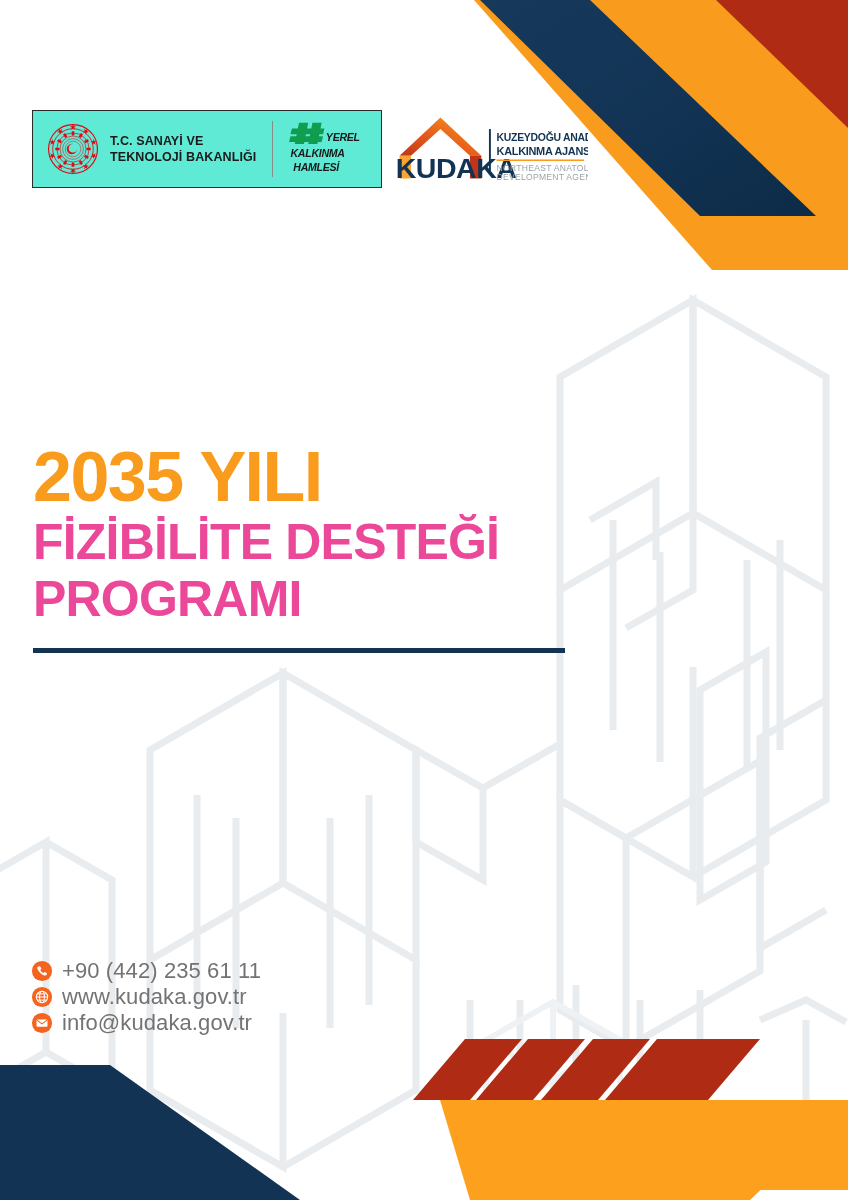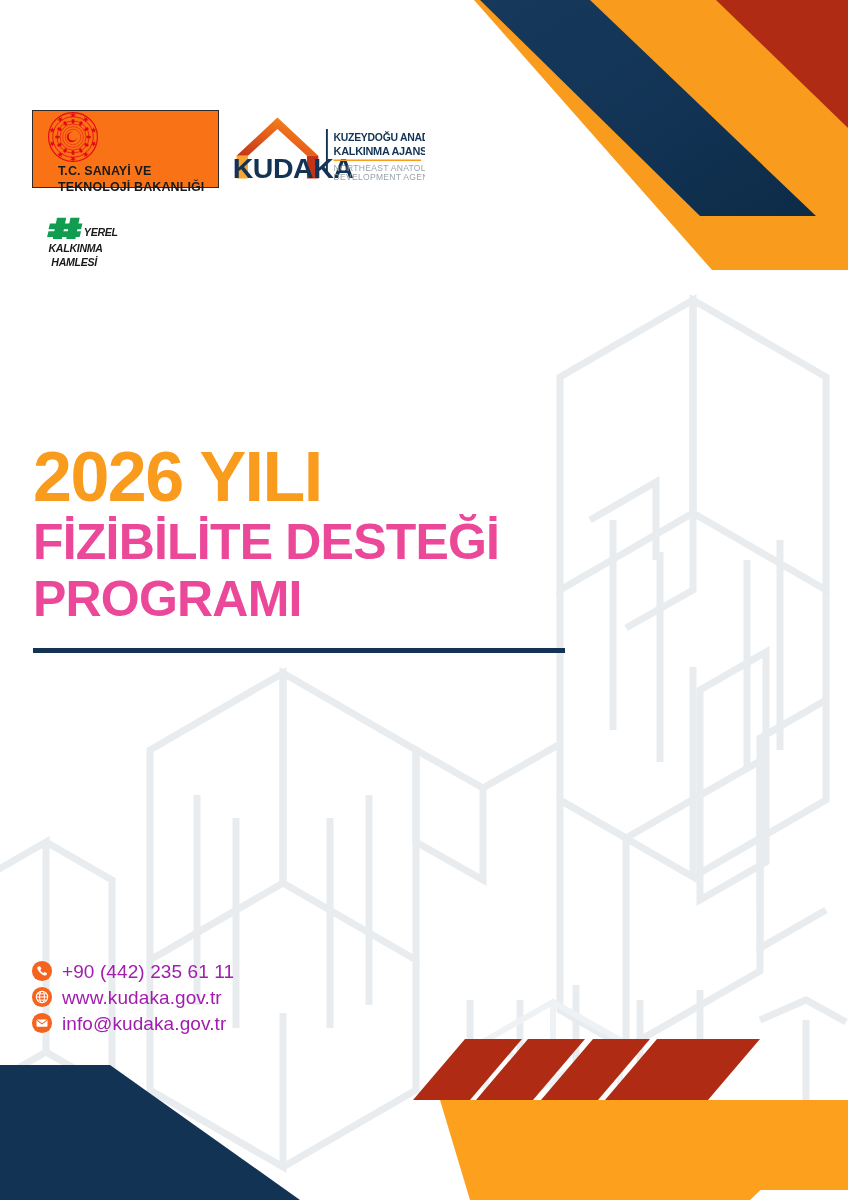--- a/index.html
+++ b/index.html
@@ -40,27 +40,26 @@
   #logo-bar {
     position: absolute;
     left: 32px;
     top: 110px;
     z-index: 5;
     display: flex;
     align-items: stretch;
   }
   #logo-box {
     border: 1px solid #2a2a2a;
-    background: #f97316;
+    background: #5eead4;
     display: flex;
-    align-items: flex-start;
+    align-items: center;
     height: 78px;
     box-sizing: border-box;
     padding: 0 14px;
-    flex-direction: column;
   }
   #tc-emblem { width: 52px; height: 52px; flex: 0 0 auto; }
   #tc-text {
     margin-left: 11px;
     color: #1a1a1a;
     font-size: 12.5px;
     font-weight: bold;
     line-height: 1.28;
     letter-spacing: 0.1px;
     white-space: pre-line;
@@ -122,22 +121,22 @@
     display: flex;
     align-items: center;
     margin-bottom: 4px;
   }
   .contact-icon {
     width: 22px; height: 22px;
     flex: 0 0 auto;
     margin-right: 9px;
   }
   .contact-text {
-    color: #a21caf;
-    font-size: 19px;
+    color: #737373;
+    font-size: 22px;
     letter-spacing: 0.1px;
     line-height: 1;
     text-align: right;
   }
 </style>
 </head>
 <body>
 
 <div id="page">
 
@@ -319,21 +318,21 @@
 
       <text x="114" y="33" font-family="'Liberation Sans', sans-serif" font-weight="bold" font-size="11" letter-spacing="-0.3" fill="#123354">KUZEYDOĞU ANADOLU</text>
       <text x="114" y="47" font-family="'Liberation Sans', sans-serif" font-weight="bold" font-size="11.5" letter-spacing="-0.3" fill="#123354">KALKINMA AJANSI</text>
       <rect x="114" y="52" width="92" height="1.6" fill="#F99B1C"></rect>
       <text x="114" y="64" font-family="'Liberation Sans', sans-serif" font-size="9" letter-spacing="0.3" fill="#9AA3AB">NORTHEAST ANATOLIA</text>
       <text x="114" y="74" font-family="'Liberation Sans', sans-serif" font-size="9" letter-spacing="0.3" fill="#9AA3AB">DEVELOPMENT AGENCY</text>
     </svg>
   </div>
 
   <div id="title-block">
-    <div class="title-year">2026 YILI</div>
+    <div class="title-year">2035 YILI</div>
     <div class="title-main">FİZİBİLİTE DESTEĞİ</div>
     <div class="title-main">PROGRAMI</div>
     <div id="title-rule"></div>
   </div>
 
   <div id="contact">
 
     <div class="contact-row">
       <svg class="contact-icon" viewBox="0 0 24 24" xmlns="http://www.w3.org/2000/svg">
         <circle cx="12" cy="12" r="11" fill="#F4641E"></circle>

